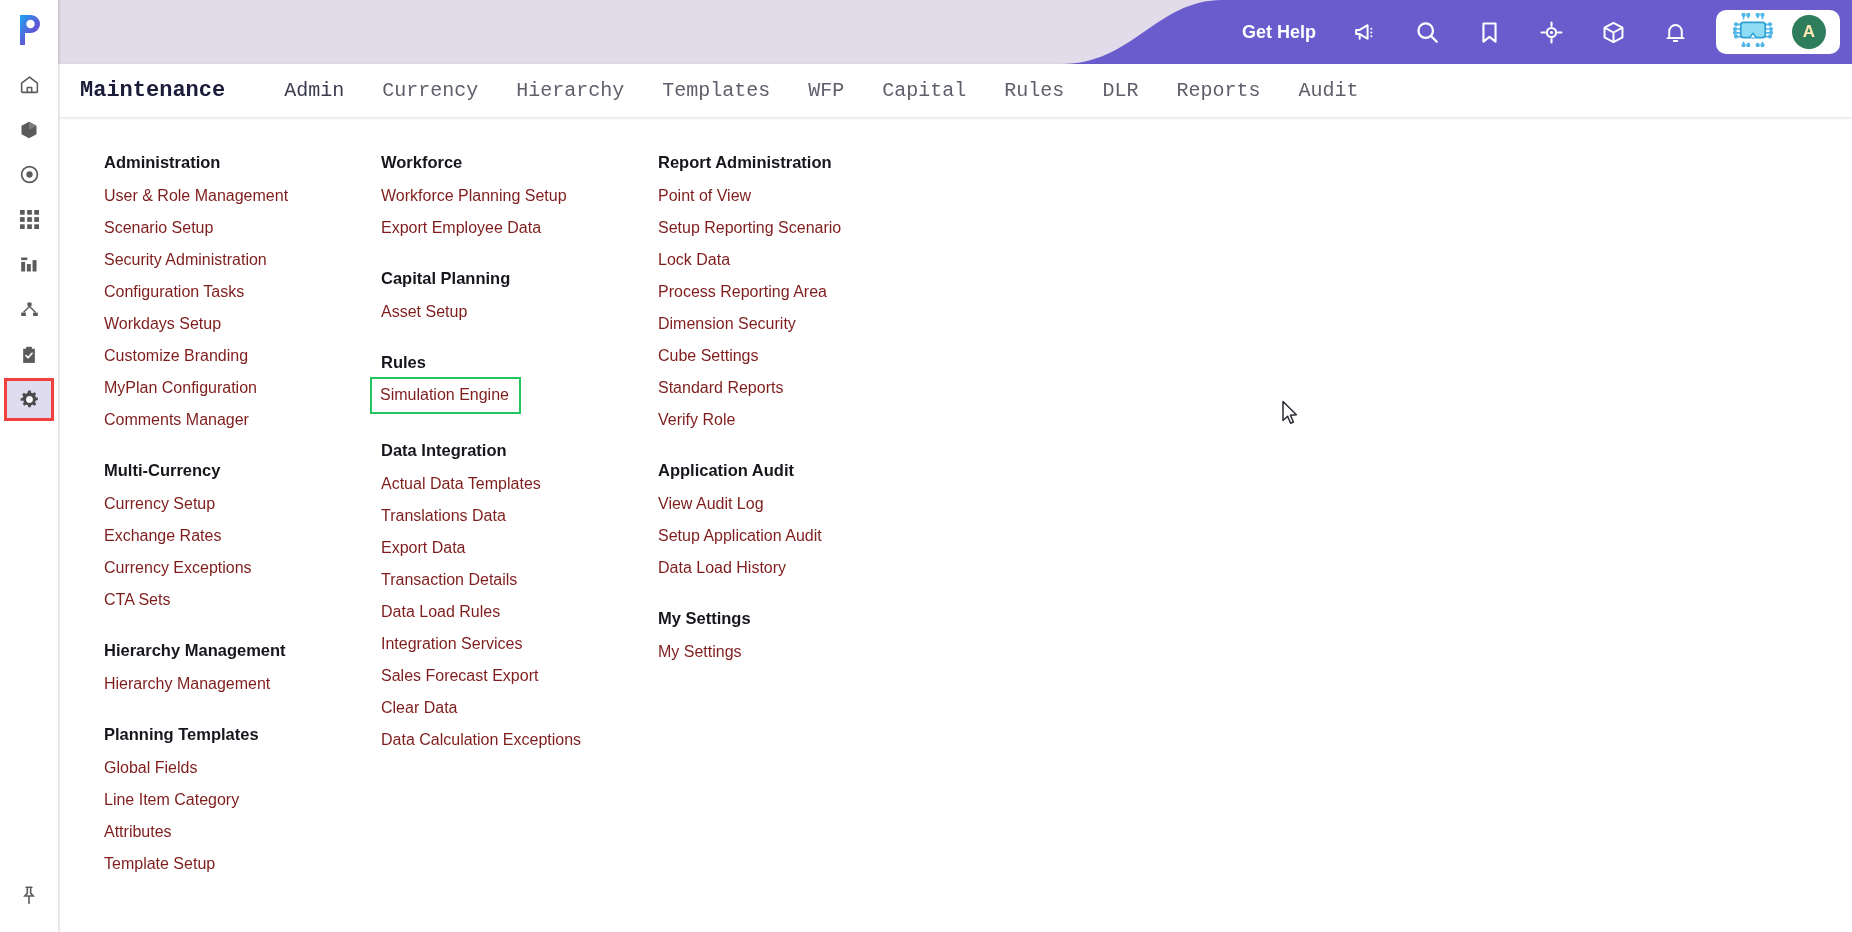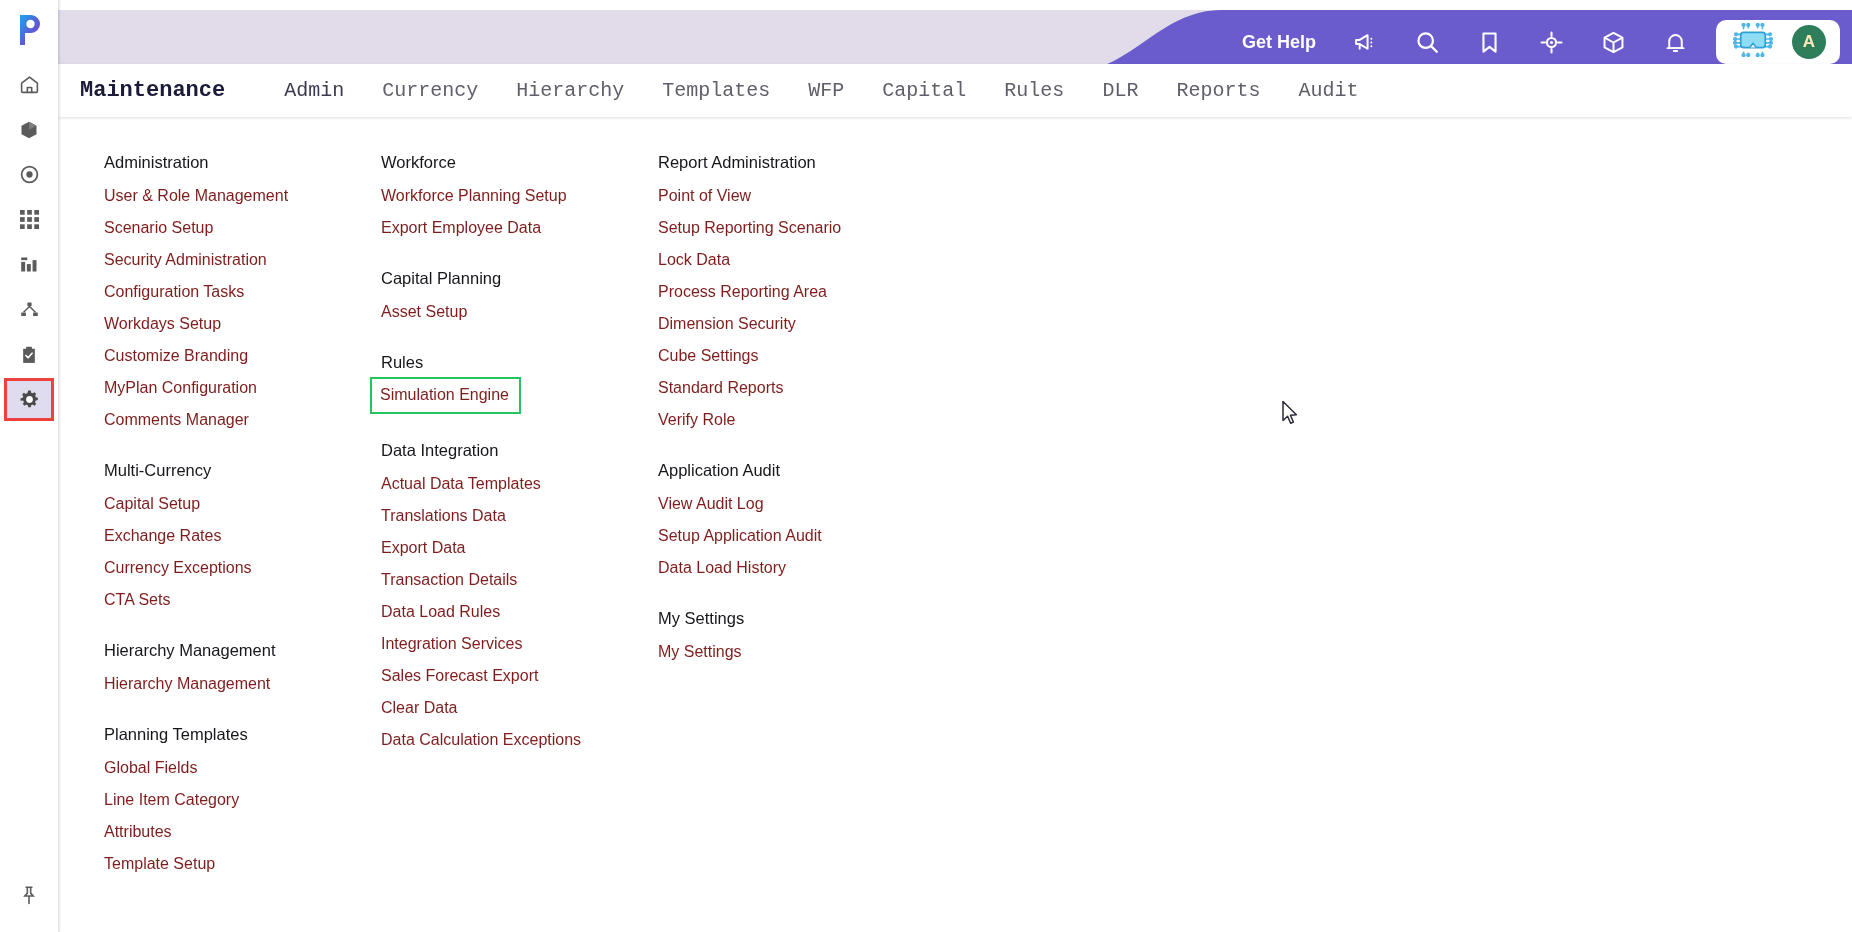--- a/index.html
+++ b/index.html
@@ -35,21 +35,21 @@
     color: #5b5b5b; cursor: pointer;
   }
   .rail-edge {
     position: absolute; left: 58px; top: 0; width: 3px; height: 932px;
     background: linear-gradient(to right, rgba(0,0,0,0.13), rgba(0,0,0,0));
     z-index: 41; pointer-events:none;
   }
 
   
   .header {
-    position: absolute; left: 58px; top: 10px; right: 0; height: 64px;
+    position: absolute; left: 58px; top: 0; right: 0; height: 64px;
     background: #e2dcea; overflow: hidden; text-align: right;
   }
   .header-purple {
     position: absolute; right: 0; top: 0; height: 64px; width: 790px;
     background: #6b5ccd;
     -webkit-clip-path: path("M 160 0 L 790 0 L 790 64 L 0 64 C 70 64 95 0 160 0 Z");
     clip-path: path("M 160 0 L 790 0 L 790 64 L 0 64 C 70 64 95 0 160 0 Z");
   }
   .header-right {
     position: absolute; right: 0; top: 0; height: 64px;
@@ -101,21 +101,21 @@
     background: #ffffff; overflow: hidden;
   }
   .menu-cols {
     position: absolute; left: 46px; top: 28px;
     display: flex; align-items: flex-start;
   }
   .menu-col { width: 277px; }
   .menu-col.col3 { width: 340px; }
   .group { margin-bottom: 17px; }
   .group-title {
-    font-size: 16.5px; font-weight: 400; color: #16161d;
+    font-size: 16.5px; font-weight: 700; color: #16161d;
     padding: 8px 0 8px 0; white-space: nowrap;
   }
   .group-link {
     font-size: 16px; color: #7f1d1d; line-height: 1;
     padding: 8px 0 8px 0; cursor: pointer; white-space: nowrap;
     display: block; text-decoration: none;
   }
   .group-link.highlighted {
     display: inline-block;
     border: 2px solid #22c55e;
@@ -339,21 +339,21 @@
           <a class="group-link">Security Administration</a>
           <a class="group-link">Configuration Tasks</a>
           <a class="group-link">Workdays Setup</a>
           <a class="group-link">Customize Branding</a>
           <a class="group-link">MyPlan Configuration</a>
           <a class="group-link">Comments Manager</a>
         </div>
 
         <div class="group">
           <div class="group-title">Multi-Currency</div>
-          <a class="group-link">Capital Setup</a>
+          <a class="group-link">Currency Setup</a>
           <a class="group-link">Exchange Rates</a>
           <a class="group-link">Currency Exceptions</a>
           <a class="group-link">CTA Sets</a>
         </div>
 
         <div class="group">
           <div class="group-title">Hierarchy Management</div>
           <a class="group-link">Hierarchy Management</a>
         </div>
 

